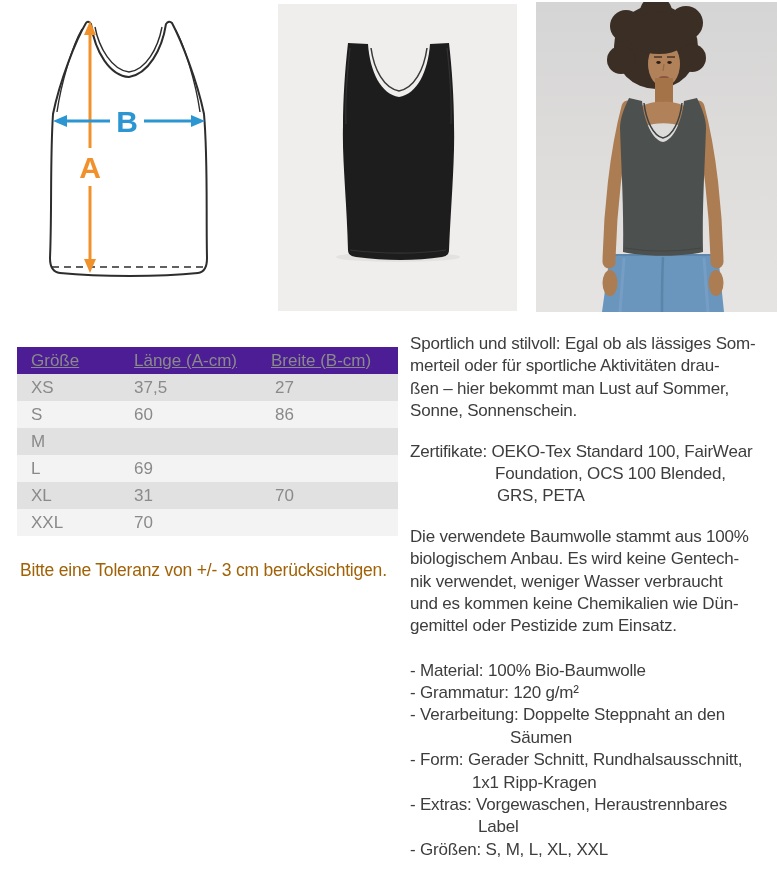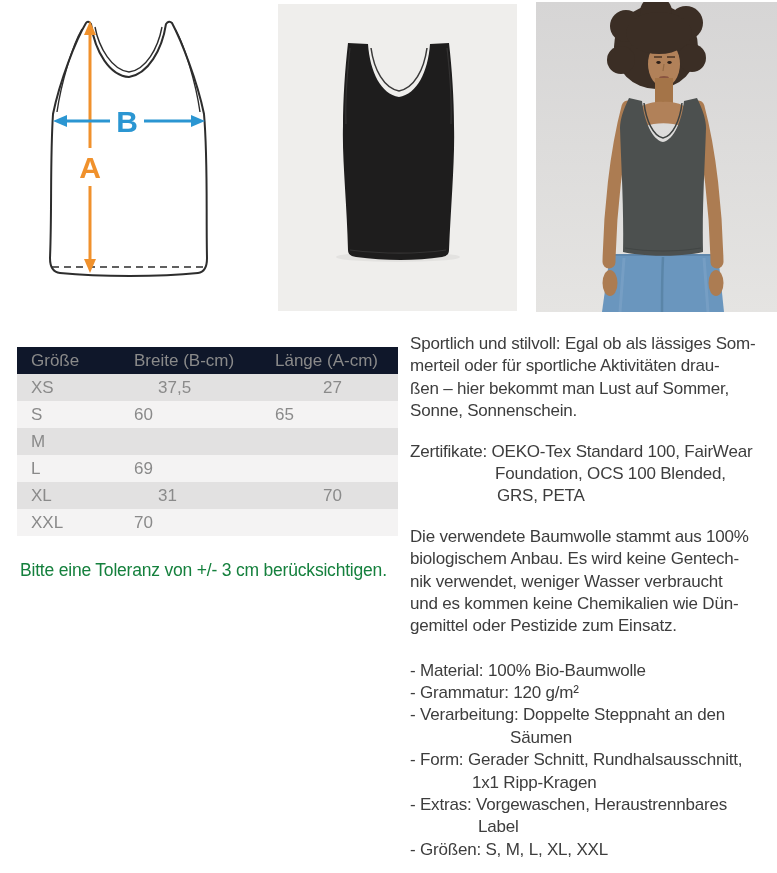--- a/index.html
+++ b/index.html
@@ -7,29 +7,29 @@
         font-family:"Liberation Sans","DejaVu Sans",sans-serif;color:#3d3d3d;}
   
   .diagram{position:absolute;left:0;top:0;width:260px;height:320px;}
   .photo{position:absolute;overflow:hidden;}
   .photo-product{left:278px;top:4px;width:239px;height:307px;background:#efeeec;}
   .photo-model{left:536px;top:2px;width:241px;height:310px;}
   .photo svg{display:block;}
   
   .size-table{position:absolute;left:17px;top:347px;width:381px;font-size:17px;color:#8a8a8a;}
   .tr{display:flex;height:27px;align-items:center;}
-  .tr-head{background:#0f172a;}
-  .tr-odd{background:#e2e1e1;gap:24px;}
+  .tr-head{background:#4c1d95;text-decoration:underline;}
+  .tr-odd{background:#e2e1e1;}
   .tr-even{background:#f4f3f3;}
   .td{box-sizing:border-box;padding-left:14px;white-space:nowrap;}
   .c1{width:103px;}
   .c2{width:141px;}
   .c3{flex:1;}
   
-  .tolerance{position:absolute;left:20px;top:560px;margin:0;font-size:17.5px;color:#15803d;
+  .tolerance{position:absolute;left:20px;top:560px;margin:0;font-size:17.5px;color:#a16207;
              letter-spacing:-0.2px;white-space:nowrap;}
   
   .description{position:absolute;left:410px;top:333px;width:370px;font-size:17px;
                line-height:22.4px;color:#3d3d3d;letter-spacing:-0.2px;}
   .para{margin:0 0 18px 0;}
   .para-last{margin-bottom:0;}
   .para-cotton{margin-bottom:22px;}
   .line{white-space:nowrap;height:22.4px;}
 </style>
 </head>
@@ -151,32 +151,32 @@
                C 116,138 108,118 106,99
                Z"></path>
       <path fill="none" stroke="#3d4140" stroke-width="1.5" d="M 108,101 C 110,118 117,134 127,136 C 137,134 144,118 146,101"></path>
       <path fill="none" stroke="#424645" stroke-width="1.2" d="M 89,246 C 112,250 142,250 165,246"></path>
     </svg>
   </div>
 
   <div class="size-table">
     <div class="tr tr-head">
       <div class="td c1">Größe</div>
+      <div class="td c3">Länge (A-cm)</div>
       <div class="td c2">Breite (B-cm)</div>
-      <div class="td c3">Länge (A-cm)</div>
     </div>
     <div class="tr tr-odd">
       <div class="td c1">XS</div>
       <div class="td c2">37,5</div>
       <div class="td c3">27</div>
     </div>
     <div class="tr tr-even">
       <div class="td c1">S</div>
       <div class="td c2">60</div>
-      <div class="td c3">65</div>
+      <div class="td c3">86</div>
     </div>
     <div class="tr tr-odd">
       <div class="td c1">M</div>
     </div>
     <div class="tr tr-even">
       <div class="td c1">L</div>
       <div class="td c3">69</div>
     </div>
     <div class="tr tr-odd">
       <div class="td c1">XL</div>

